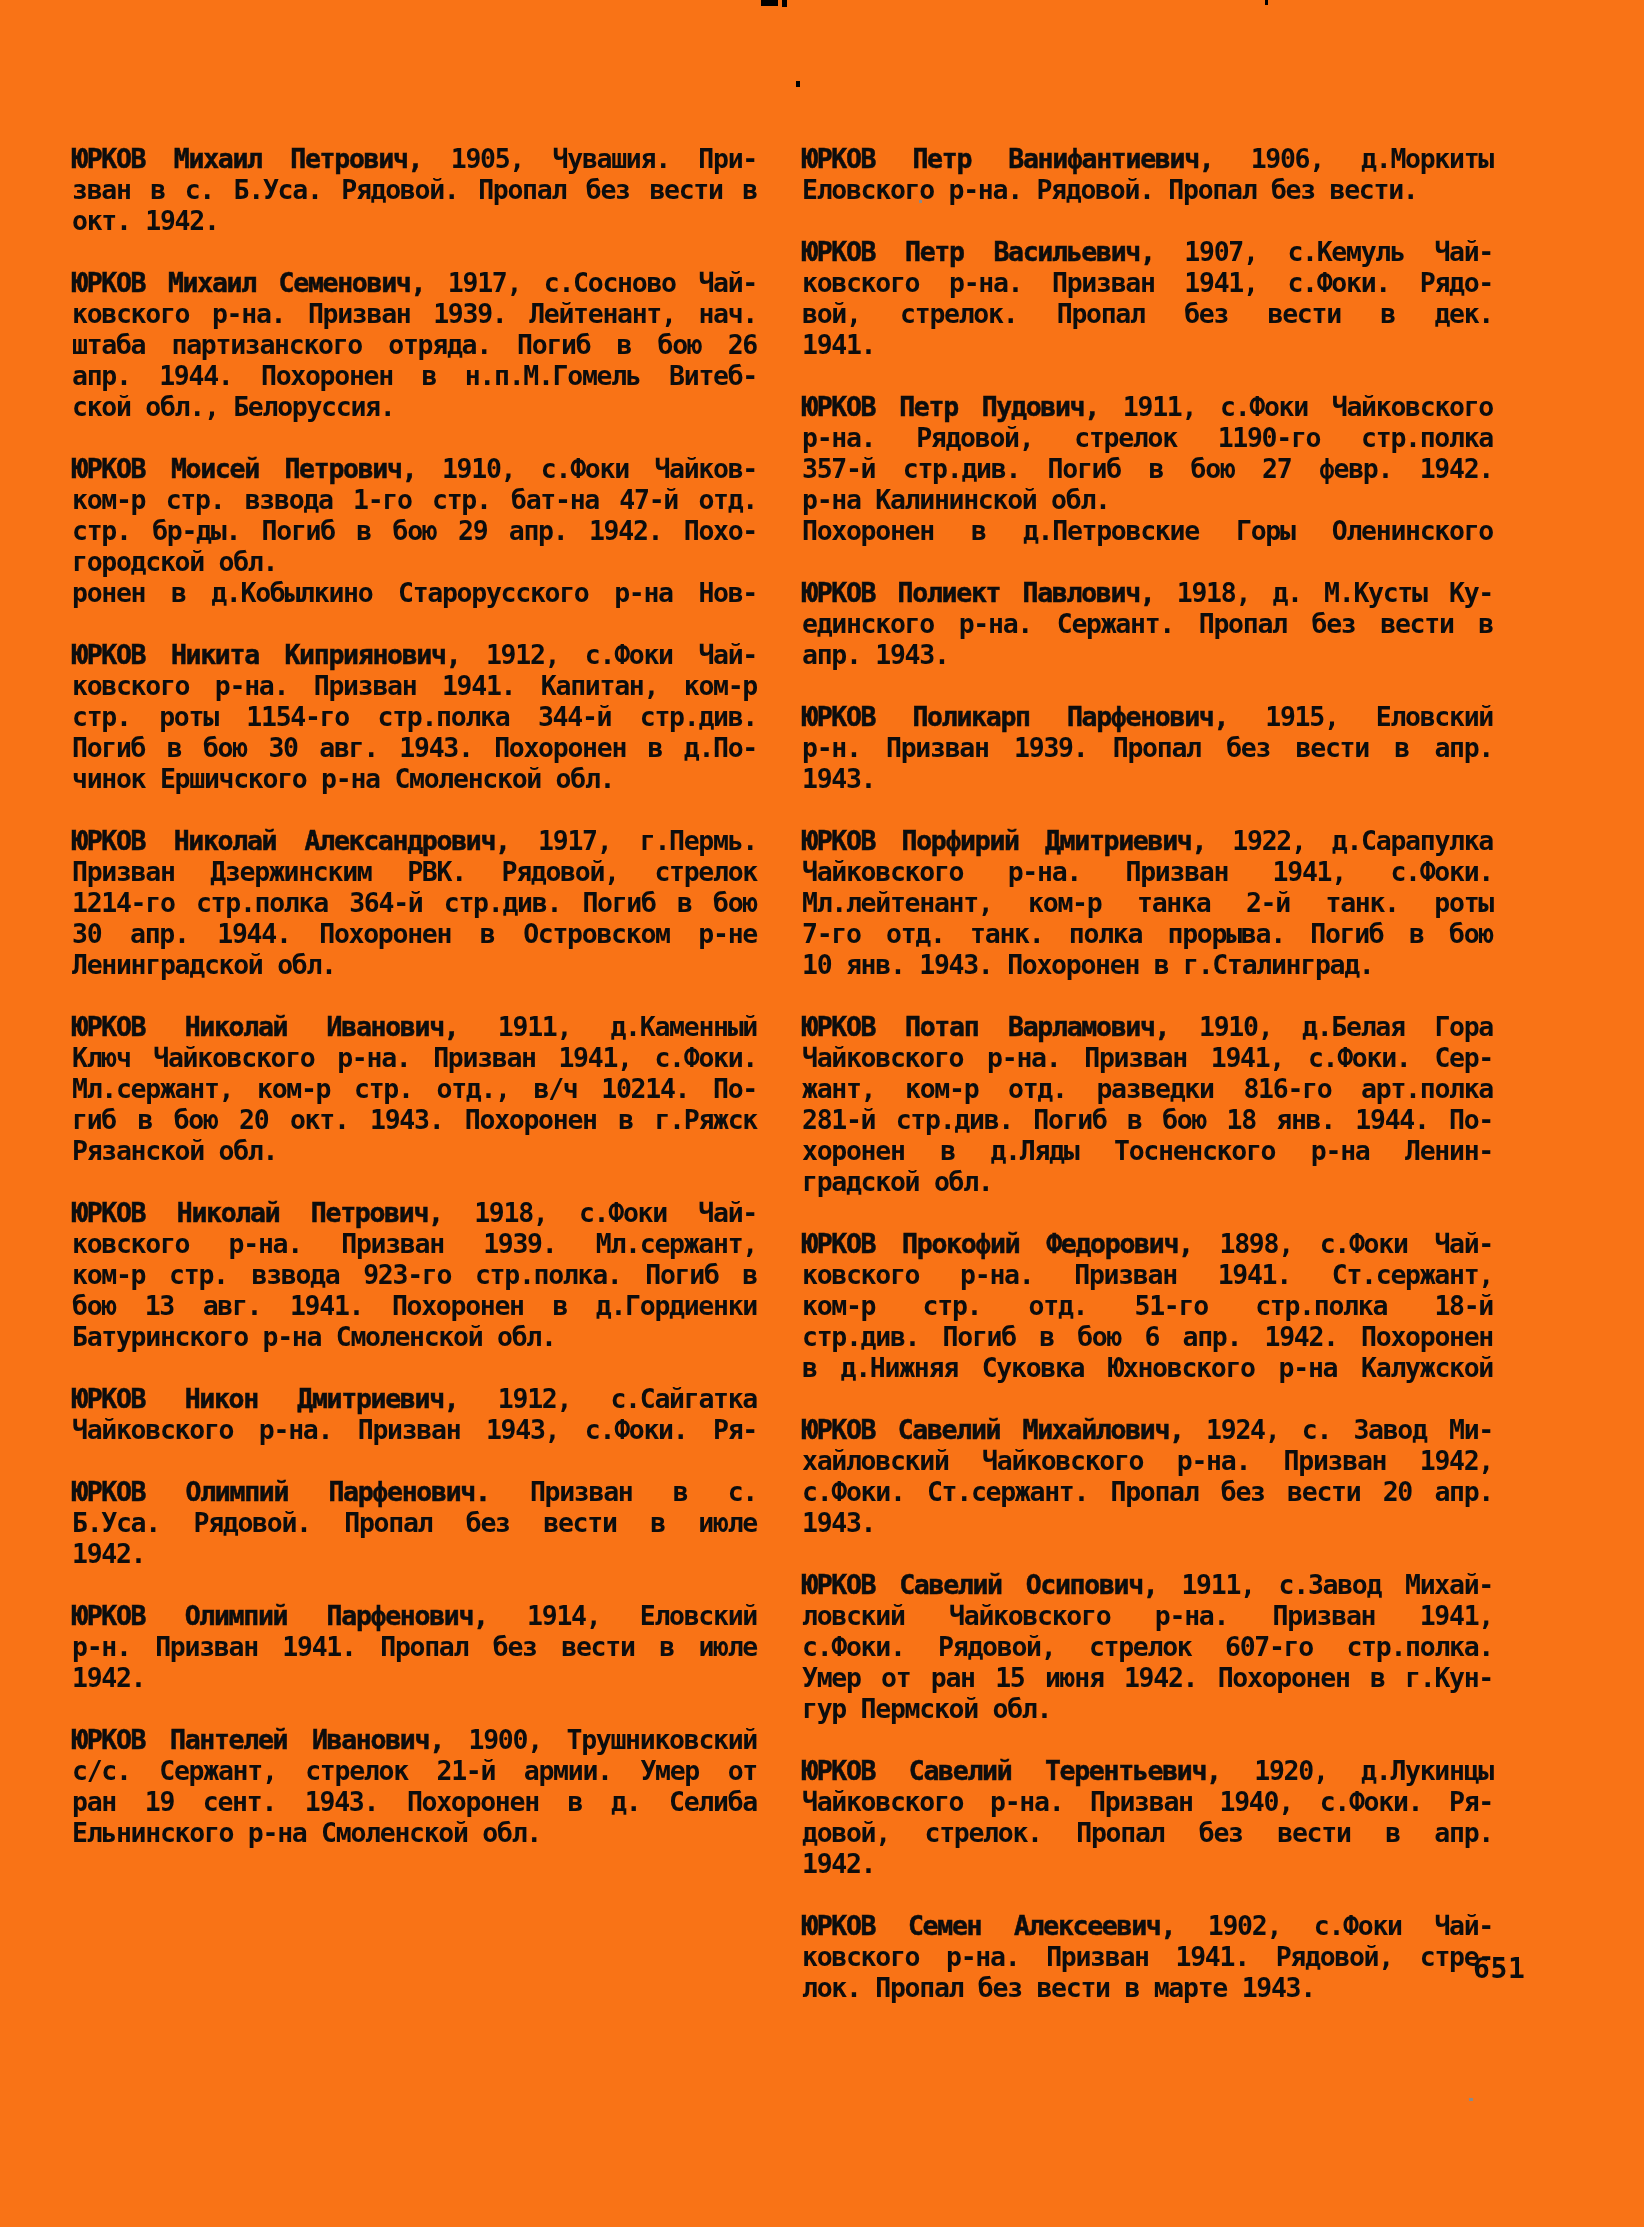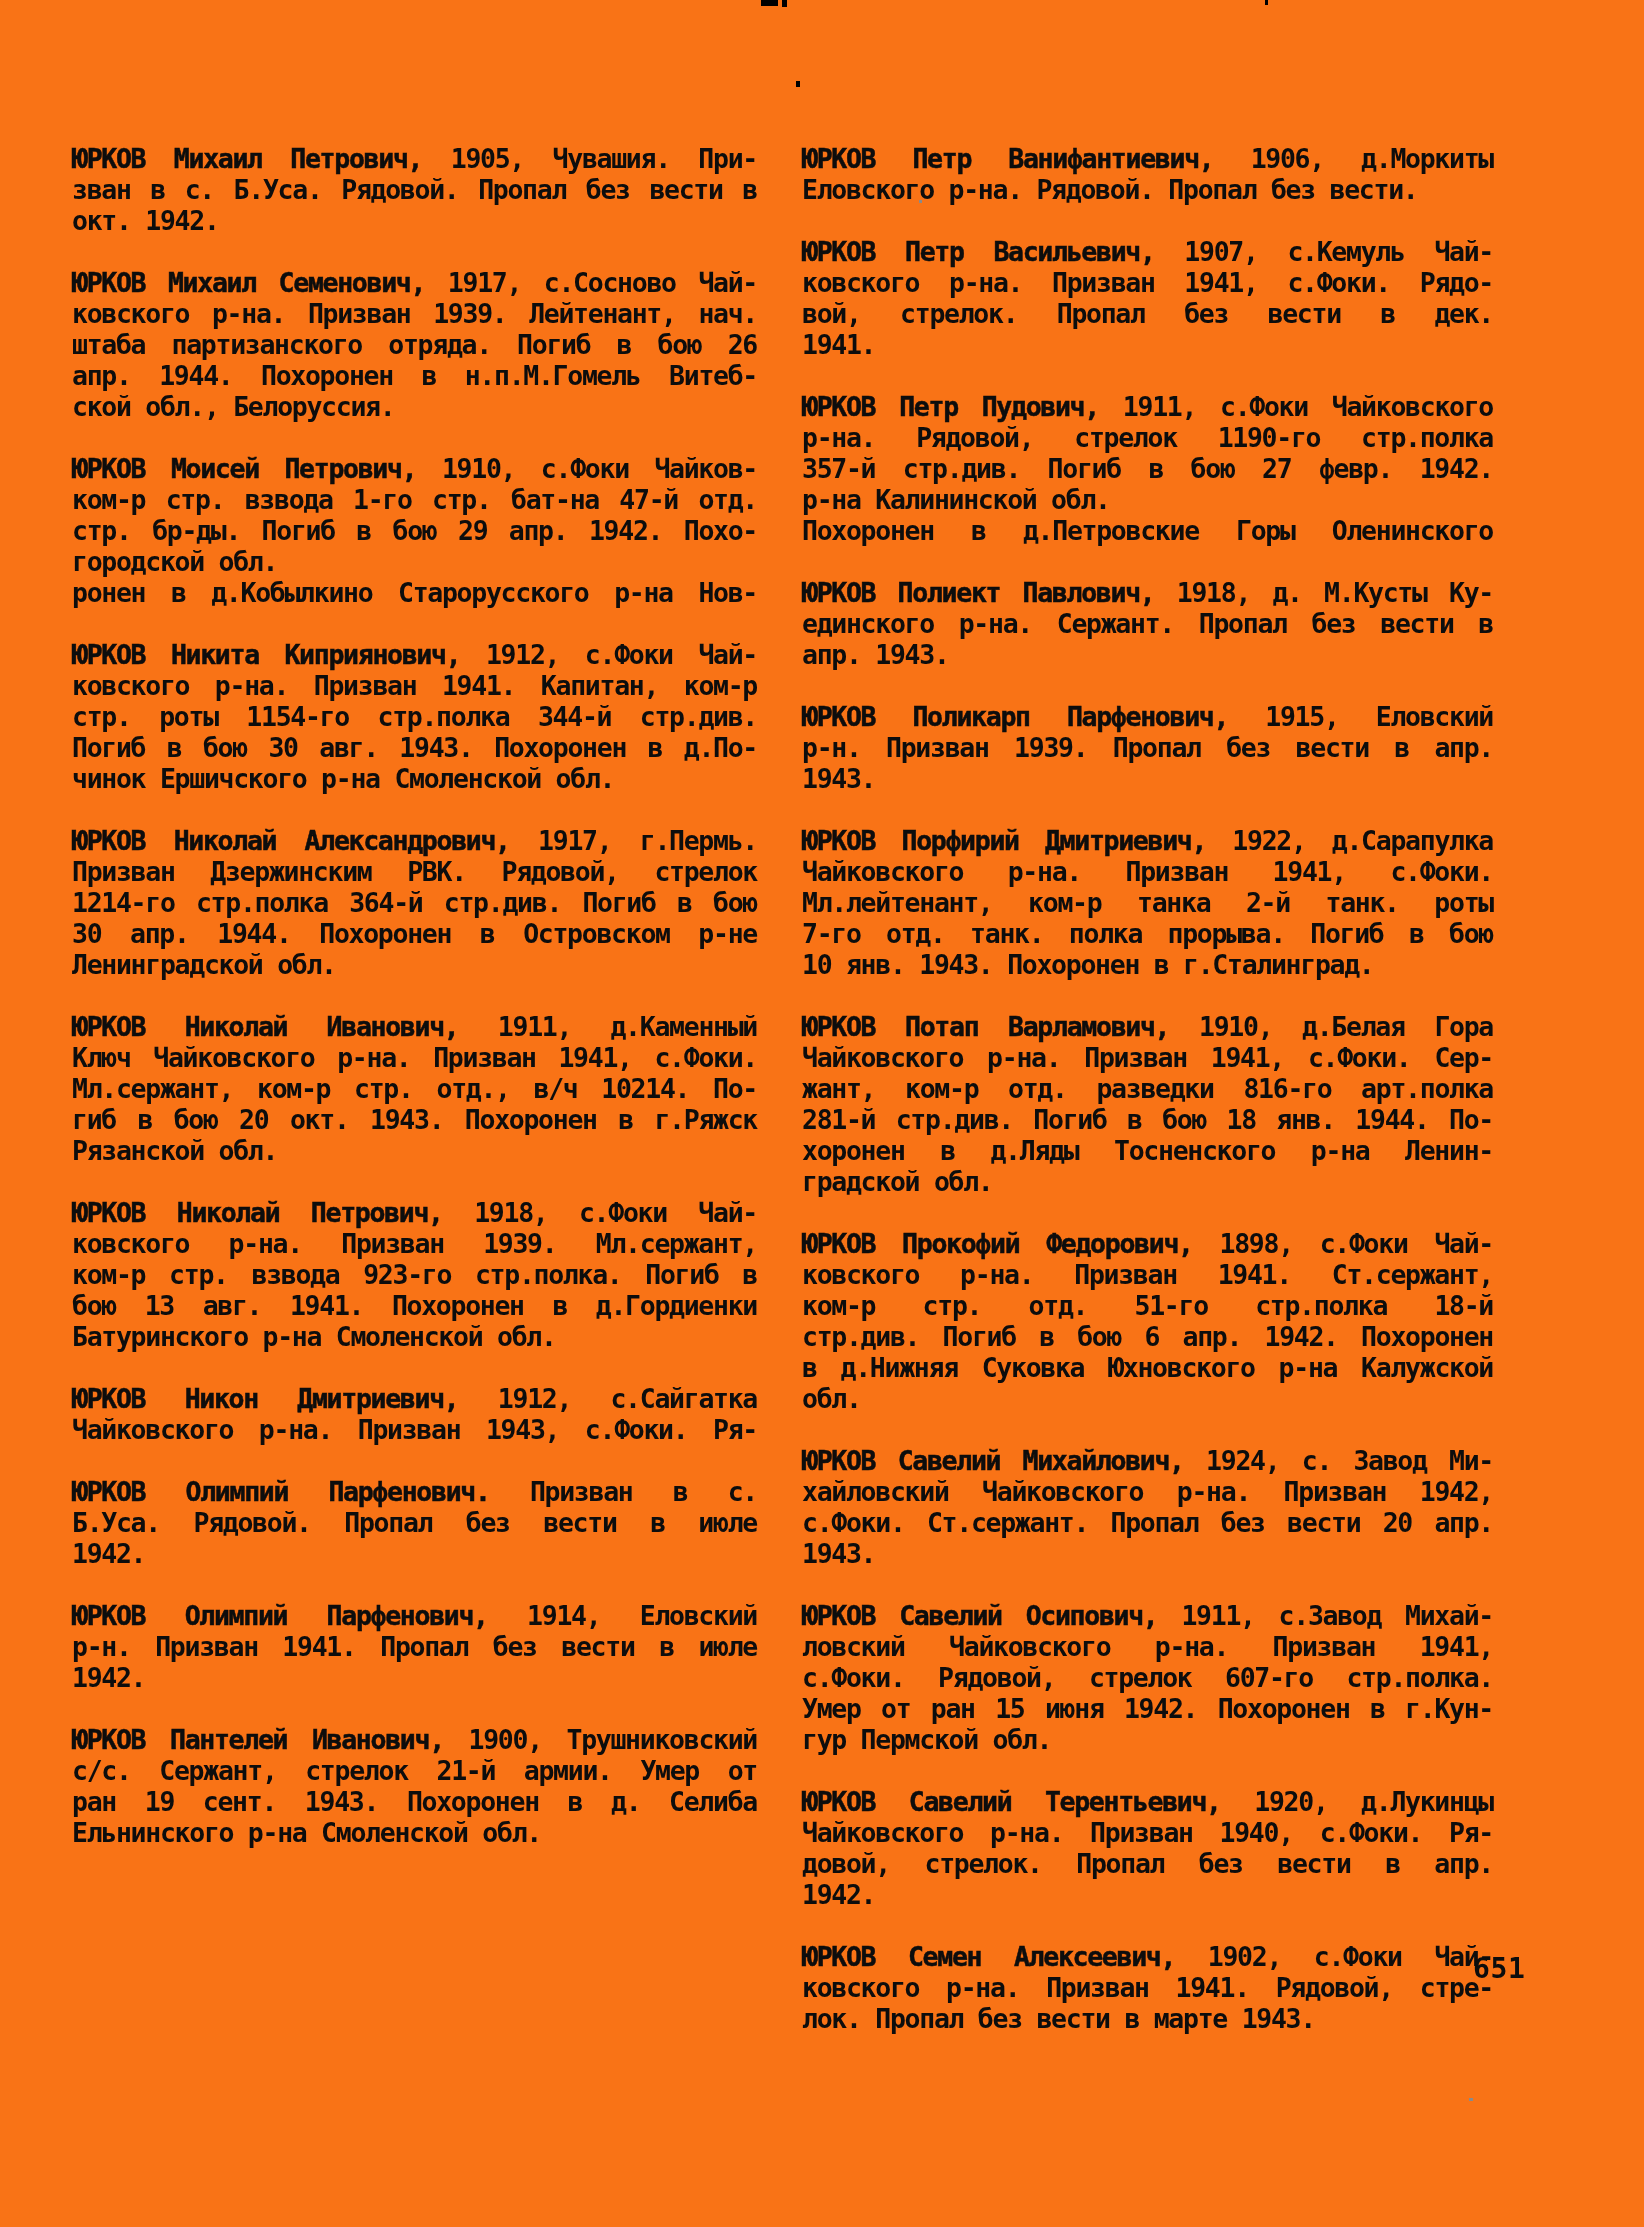--- a/index.html
+++ b/index.html
@@ -157,21 +157,20 @@
         <div class="ln">281-й стр.див. Погиб в бою 18 янв. 1944. По-</div>
         <div class="ln">хоронен в д.Ляды Тосненского р-на Ленин-</div>
         <div class="ln last">градской обл.</div>
       </div>
       <div class="entry">
         <div class="ln"><b>ЮРКОВ Прокофий Федорович,</b> 1898, с.Фоки Чай-</div>
         <div class="ln">ковского р-на. Призван 1941. Ст.сержант,</div>
         <div class="ln">ком-р стр. отд. 51-го стр.полка 18-й</div>
         <div class="ln">стр.див. Погиб в бою 6 апр. 1942. Похоронен</div>
         <div class="ln">в д.Нижняя Суковка Юхновского р-на Калужской</div>
-        <div class="ln last">обл.</div>
       </div>
       <div class="entry">
         <div class="ln"><b>ЮРКОВ Савелий Михайлович,</b> 1924, с. Завод Ми-</div>
         <div class="ln">хайловский Чайковского р-на. Призван 1942,</div>
         <div class="ln">с.Фоки. Ст.сержант. Пропал без вести 20 апр.</div>
         <div class="ln last">1943.</div>
       </div>
       <div class="entry">
         <div class="ln"><b>ЮРКОВ Савелий Осипович,</b> 1911, с.Завод Михай-</div>
         <div class="ln">ловский Чайковского р-на. Призван 1941,</div>

